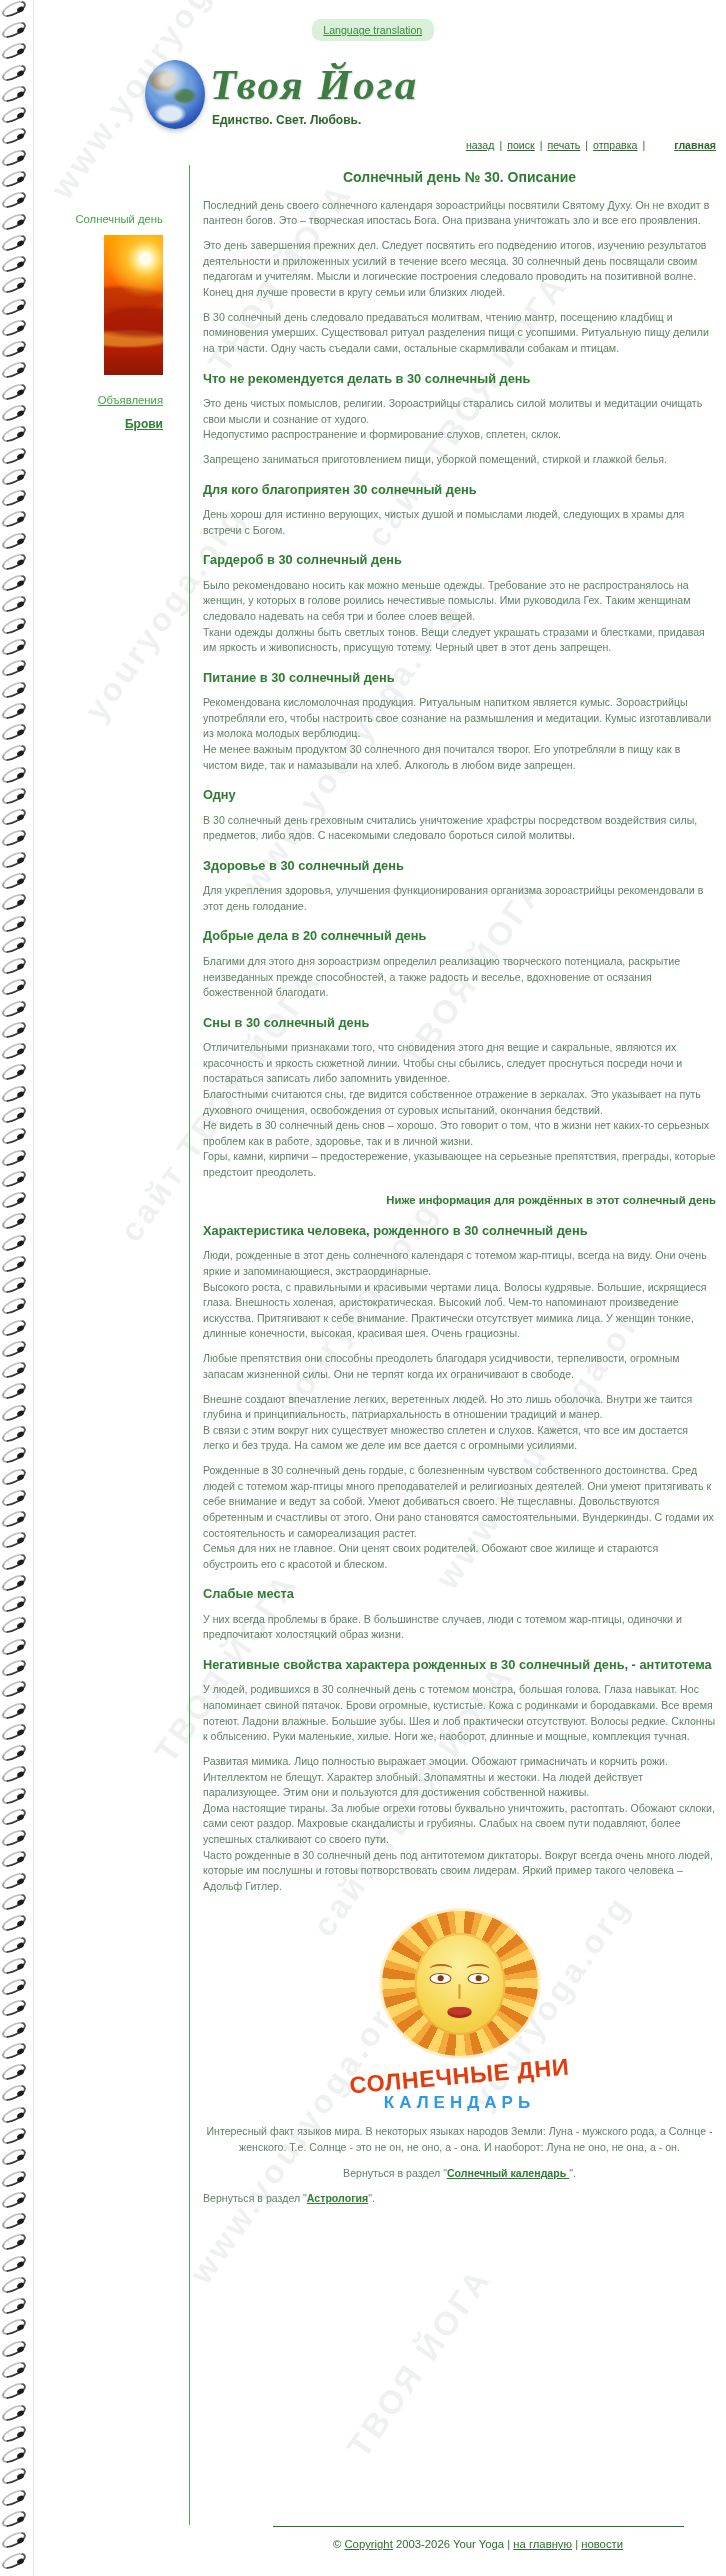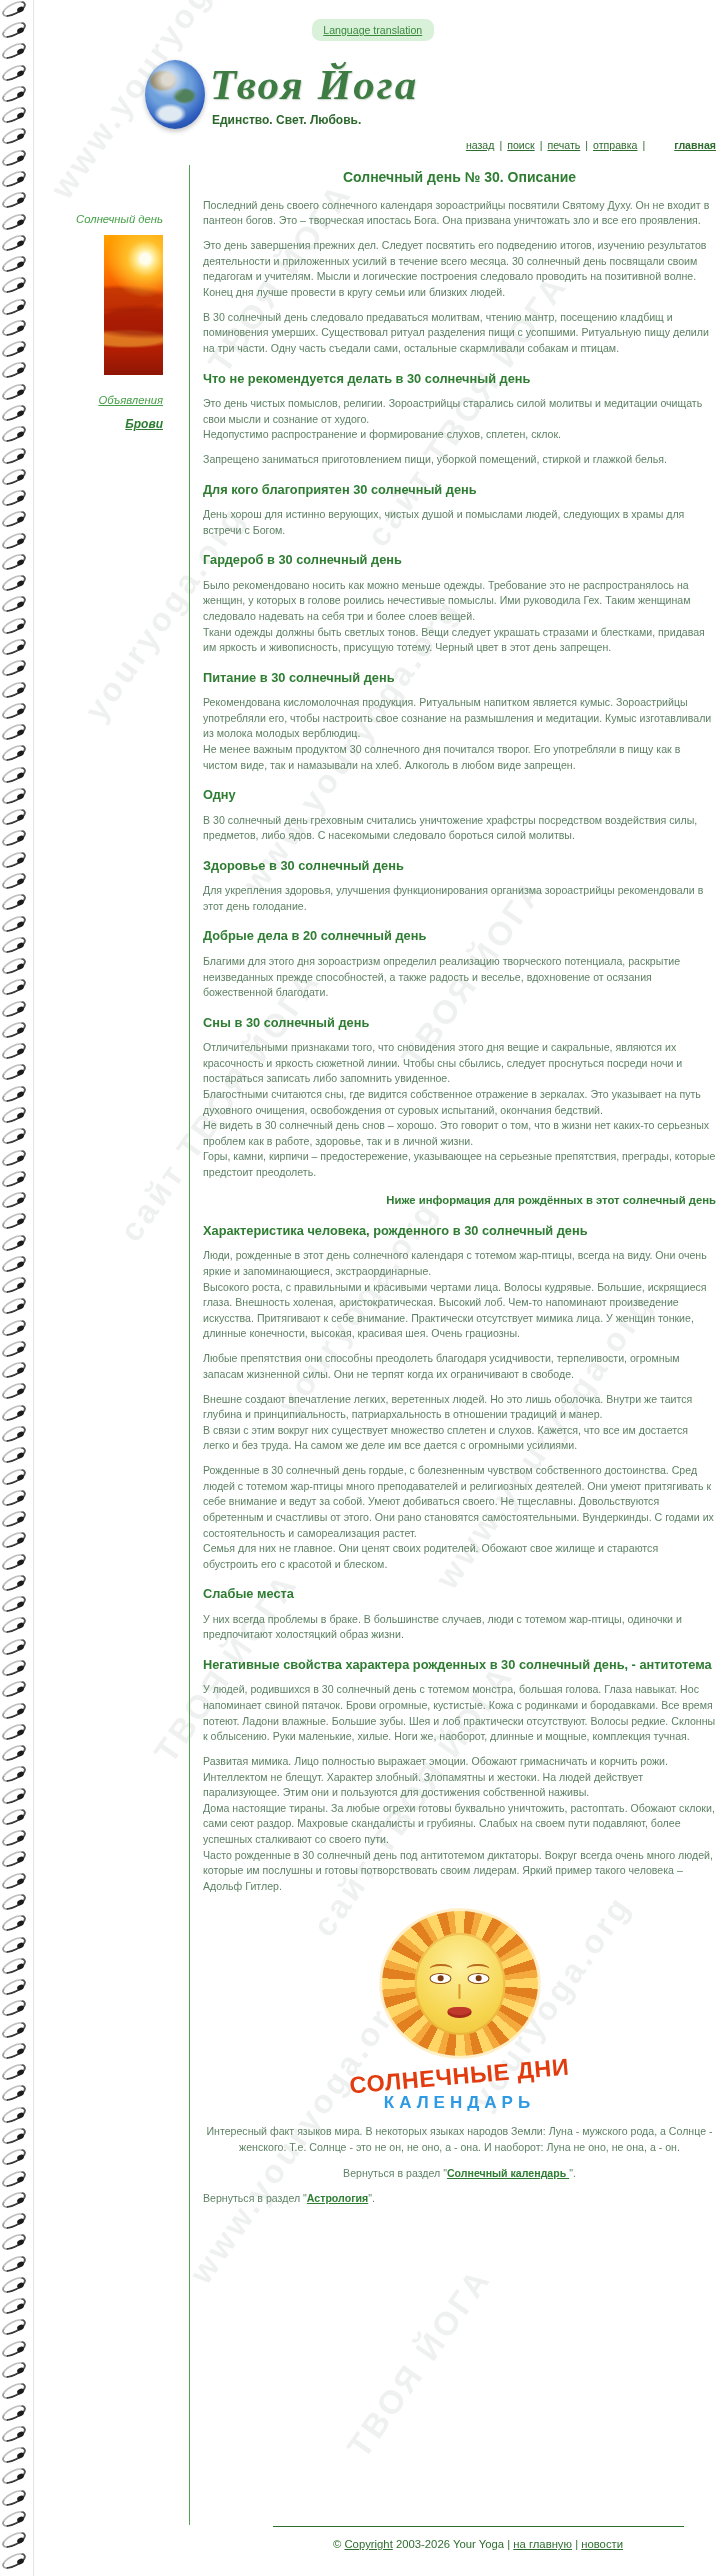--- a/index.html
+++ b/index.html
@@ -34,21 +34,21 @@
       font-style:italic;font-weight:bold;font-size:43px;line-height:45px;color:#3e7c44;
       letter-spacing:2.1px;text-shadow:0.7px 1.4px 1.4px rgba(90,120,90,0.35);}
   .tagline{position:absolute;left:212px;top:113px;z-index:2;font-size:12px;font-weight:bold;color:#2c682c;}
   .topnav{position:absolute;top:139px;right:10px;z-index:2;font-size:10.6px;color:#2e6b2e;}
   .topnav a{color:#2e6b2e;text-decoration:underline;cursor:pointer;}
   .topnav .nb{font-weight:bold;margin-left:24px;}
   .nsep{margin:0 5px;color:#2e6b2e;}
   
   .sidebar-divider{position:absolute;left:189px;top:165px;width:1.4px;height:2360px;background:#54a354;z-index:1;}
   .sidebar{position:absolute;left:35px;top:165px;width:128px;z-index:2;text-align:right;}
-  .sb-link{display:block;color:#45a047;font-size:11.3px;text-decoration:none;cursor:pointer;font-style:italic;}
+  .sb-link{display:block;color:#45a047;font-size:11.3px;text-decoration:none;cursor:pointer;}
   .sb-link.first{margin-top:48px;}
   .sb-link.u{text-decoration:underline;margin-top:17px;}
   .sb-link.b{font-weight:bold;color:#2e7d32;font-size:12px;margin-top:11.3px;}
   .sunset{display:inline-block;margin-top:10px;width:59px;height:140px;
       background:
         radial-gradient(circle at 70% 17%, #fffdf0 0 5px, #ffec95 9.2px, rgba(255,195,45,0.9) 18.4px, rgba(255,150,10,0) 39px),
         radial-gradient(ellipse 130% 14% at 25% 46%, rgba(160,30,5,0.55) 0 55%, rgba(160,30,5,0) 75%),
         radial-gradient(ellipse 150% 16% at 75% 62%, rgba(140,15,5,0.6) 0 55%, rgba(140,15,5,0) 78%),
         radial-gradient(ellipse 120% 10% at 40% 74%, rgba(255,200,60,0.5) 0 50%, rgba(255,200,60,0) 70%),
         linear-gradient(180deg,#ffa200 0%,#ff8400 20%,#f35200 42%,#d62d00 62%,#b21e03 82%,#8e1505 100%);}

